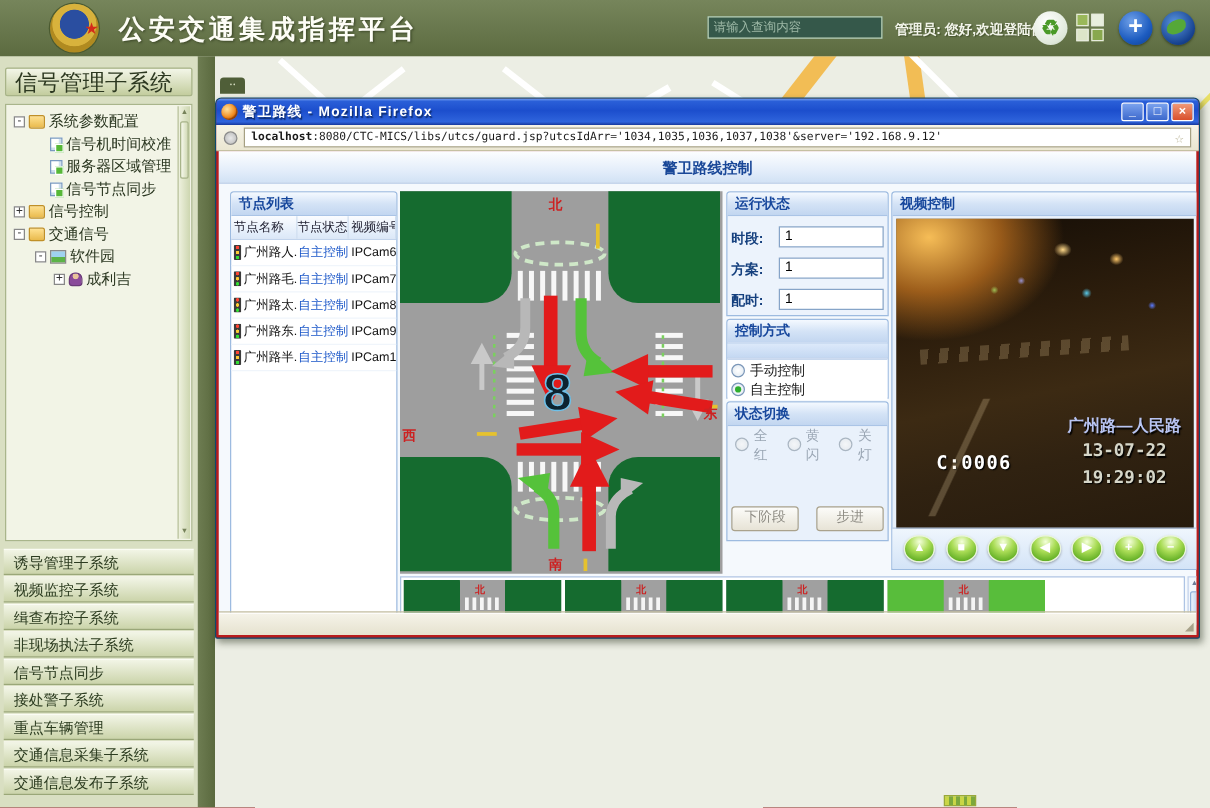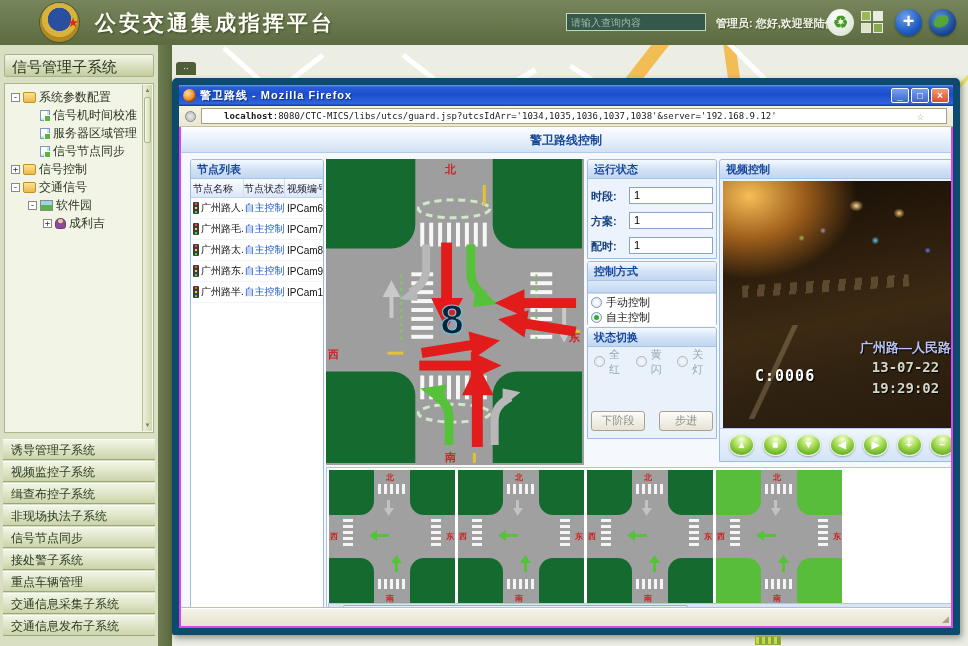--- a/index.html
+++ b/index.html
@@ -31,51 +31,51 @@
   .bicon.plus{left:895px;background:radial-gradient(circle at 38% 30%,#6fa0e8,#1d5cc0 60%,#0c3c90);color:#fff;font-size:20px;line-height:25px;font-weight:bold;box-shadow:0 1px 2px #3a4526}
   .bicon.globe{left:929px;background:radial-gradient(circle at 40% 35%,#5a96e0,#16418e 70%,#0a2c6a);overflow:hidden;box-shadow:0 1px 2px #3a4526}
   .bicon.globe .land{position:absolute;left:4px;top:7px;width:16px;height:11px;background:#55a838;border-radius:60% 30% 55% 40%;transform:rotate(-14deg)}
 
   
   .edgeband{position:absolute;left:158px;top:45px;width:14px;height:601px;background:linear-gradient(90deg,#6e7d52,#5a693e);z-index:3}
   .handle{position:absolute;left:176px;top:62px;width:20px;height:13px;background:#4f5e38;border-radius:3px 3px 0 0;color:#d6ddc2;font-size:10px;line-height:8px;text-align:center;z-index:4;cursor:pointer}
 
   
   .sidebar{position:absolute;left:0;top:45px;width:158px;height:601px;background:#d9dfc2;z-index:5}
-  .sb-head{margin:9px 4px 0;height:23px;line-height:23px;padding-left:7px;color:#2c3820;font-size:15px;background:linear-gradient(#f3f6e8,#c3cd9e);border:1px solid #a8b488;border-radius:2px;cursor:pointer}
+  .sb-head{margin:9px 4px 0;height:23px;line-height:23px;padding-left:7px;color:#2c3820;font-size:18px;background:linear-gradient(#f3f6e8,#c3cd9e);border:1px solid #a8b488;border-radius:2px;cursor:pointer}
   .tree{position:absolute;left:4px;top:38px;width:150px;height:350px;background:#f2f4e6;border:1px solid #a9b58b;font-size:12px;color:#2a3620;overflow:hidden;padding-top:4px}
   .tree-sb{position:absolute;right:1px;top:1px;bottom:1px;width:10px;background:linear-gradient(90deg,#eef1de,#cdd6b0);border-left:1px solid #b6c098}
   .tree-sb .tsb-thumb{position:absolute;left:1px;top:12px;width:7px;height:46px;background:linear-gradient(90deg,#f6f8ec,#d2dab6);border:1px solid #a8b48a;border-radius:2px}
   .tree-sb .tsb-a{position:absolute;left:0;width:9px;height:9px;font-size:6px;color:#76825a;text-align:center;line-height:9px}
   .tree-sb .up{top:1px}.tree-sb .dn{bottom:1px}
   .titem{display:flex;align-items:center;height:18px;gap:3px;padding-left:6px;cursor:pointer;white-space:nowrap}
   .titem.ind1{padding-left:23px}
   .titem.ind2{padding-left:38px}
   .exp{width:9px;height:9px;border:1px solid #888;background:#fff;font-size:9px;line-height:7px;text-align:center;color:#333;flex:none;font-family:"DejaVu Sans Mono",monospace}
   .exp:empty{visibility:hidden}
   .ticon{width:13px;height:11px;flex:none;position:relative}
   .ticon.i-folder{background:linear-gradient(#ffe190,#e9ba4d);border:1px solid #c09028;border-radius:1px 2px 2px 2px}
   .ticon.i-page{width:10px;background:#fff;border:1px solid #7a9ac0;box-shadow:inset -2px -2px 0 #cfe0ee}
   .ticon.i-page::after{content:"";position:absolute;right:-2px;bottom:-2px;width:5px;height:5px;background:#57b838;border:1px solid #fff}
   .ticon.i-park{background:linear-gradient(#9fd2ef 48%,#5cb348 48%);border:1px solid #8a8a8a}
   .ticon.i-person{width:11px;background:radial-gradient(circle at 50% 22%,#e8c49a 0 26%,#8a4a9a 32%);border-radius:45% 45% 25% 25%;border:1px solid #6a3a78}
   .sections{position:absolute;left:3px;right:3px;top:394px}
   .accitem{height:21px;line-height:21px;margin-bottom:1px;padding-left:8px;font-size:12px;color:#2c3c20;background:linear-gradient(#f2f5e6,#cbd4aa);border-top:1px solid #fbfcf4;border-bottom:1px solid #9aa778;cursor:pointer}
 
   
-  .win{position:absolute;left:172px;top:78px;width:788px;height:557px;z-index:5;border-radius:5px 5px 2px 2px;background:#d946ef;box-shadow:2px 3px 6px rgba(30,40,20,.45);border:7px solid #0c4a6e}
+  .win{position:absolute;left:172px;top:78px;width:788px;height:433px;z-index:5;border-radius:5px 5px 2px 2px;background:#b91c1c;box-shadow:2px 3px 6px rgba(30,40,20,.45);border:1px solid #0c4a6e}
   .titlebar{height:21px;border-radius:4px 4px 0 0;background:linear-gradient(180deg,#6f9bf2 0%,#2a5fd8 10%,#1c4ecd 45%,#2f64dc 88%,#16379c 100%);display:flex;align-items:center;padding:0 4px;color:#fff}
   .fficon{width:13px;height:13px;border-radius:50%;background:radial-gradient(circle at 36% 34%,#ffe09a,#f08a1e 55%,#b85410);margin-right:4px;flex:none;box-shadow:inset -1px -1px 1px #8a3c08}
   .wtitle{font-size:11px;font-weight:bold;text-shadow:1px 1px 1px #0c2a6a;letter-spacing:1px}
   .winbtns{margin-left:auto;display:flex}
   .wbtn{width:18px;height:15px;margin-left:2px;border:1px solid #fff;border-radius:2px;background:linear-gradient(#7aa2ee,#3c68cc);color:#fff;font-size:10px;line-height:13px;text-align:center;font-weight:bold;cursor:pointer}
   .wbtn.close{background:linear-gradient(#f09a78,#d9502c)}
   .urlbar{height:21px;background:linear-gradient(#f6f3e6,#ebe7d2);display:flex;align-items:center;padding:0 6px;border-bottom:1px solid #c6c0a2;gap:5px}
   .favicon{width:11px;height:11px;border-radius:50%;border:1px solid #8a8a8a;background:radial-gradient(circle,#e8e8e8,#b8b8b8);flex:none}
-  .urlfield{flex:1;height:16px;background:#fff;border:1px solid #a6a082;display:flex;align-items:center;padding:0 22px;font-family:"DejaVu Sans Mono",monospace;font-size:9px;color:#1a1a1a;white-space:nowrap;overflow:hidden}
+  .urlfield{flex:1;height:16px;background:#fff;border:1px solid #a6a082;display:flex;align-items:center;padding:0 5px;font-family:"DejaVu Sans Mono",monospace;font-size:9px;color:#1a1a1a;white-space:nowrap;overflow:hidden}
   .urlfield b{margin-right:0}
   .star{margin-left:auto;color:#b8b294;font-size:12px;flex:none;padding-left:4px;cursor:pointer}
 
   .winbody{position:absolute;left:2px;right:2px;top:42px;bottom:2px;background:#f5f9fd;overflow:hidden}
   .pagebar{position:absolute;left:0;right:0;top:0;height:26px;background:linear-gradient(#fdfeff,#e3edfa 62%,#d2e2f5);border-bottom:1px solid #b6cae6;text-align:center;line-height:27px;font-size:12px;font-weight:bold;color:#1a4898}
 
   .panel{position:absolute;border:1px solid #9dbbe0;background:#fff;border-radius:3px 3px 0 0}
   .panel-h{height:19px;background:linear-gradient(#f4f9ff,#d4e3f6 50%,#c2d6f0);border-bottom:1px solid #aac4e6;color:#17479c;font-weight:bold;font-size:11px;line-height:19px;padding-left:6px;border-radius:2px 2px 0 0}
 
   

